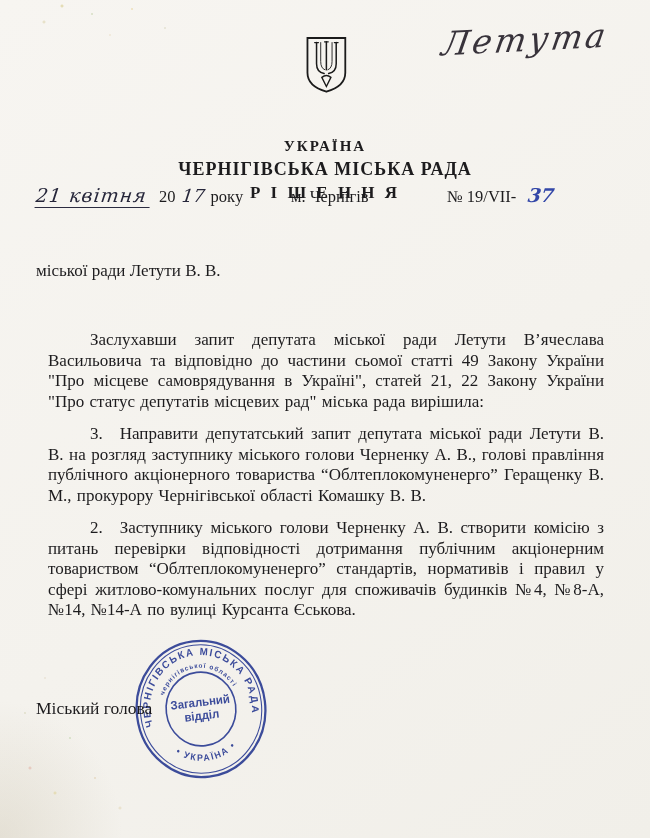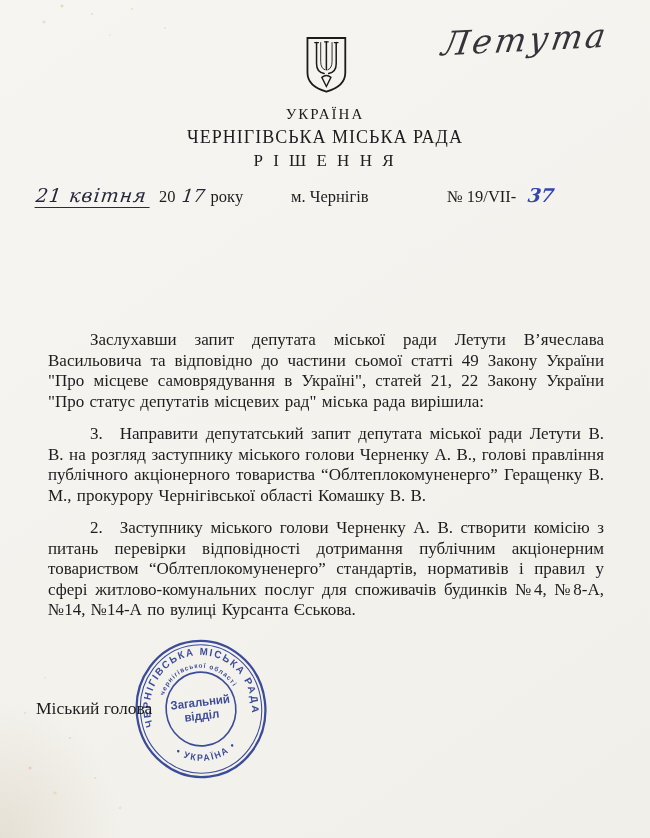--- a/index.html
+++ b/index.html
@@ -58,21 +58,21 @@
 
   .emblem {
     position: absolute;
     top: 35px; left: 50%;
     transform: translateX(-47%);
     width: 46px; height: 59px;
   }
 
   .country, .council, .doctype {
     position: absolute; left: 0; right: 0;
-    text-align: center; font-weight: normal;
+    text-align: center; font-weight: bold; margin-top: 32px;
   }
   .country { top: 106px; font-size: 15px; letter-spacing: 2px; }
   .council { top: 127px; font-size: 18px; letter-spacing: 1px; }
   .doctype { top: 151px; font-size: 17px; letter-spacing: 3px; }
 
   .date-row {
     position: absolute; top: 184px; left: 36px; right: 38px;
     display: flex; align-items: baseline;
     font-size: 16.5px;
   }
@@ -151,20 +151,21 @@
       <span>року</span>
     </div>
     <div class="dl-center">м. Чернігів</div>
     <div class="dl-right">
       <span>№ 19/VII-</span>
       <span class="hw hw-number">37</span>
     </div>
   </div>
 
   <div class="subject">
+    <div>міської ради Летути В. В.</div>
   </div>
 
   <div class="body-text">
     <p>Заслухавши запит депутата міської ради Летути В’ячеслава Васильовича та відповідно до частини сьомої статті 49 Закону України "Про місцеве самоврядування в Україні", статей 21, 22 Закону України "Про статус депутатів місцевих рад" міська рада вирішила:</p>
     <p>3. Направити депутатський запит депутата міської ради Летути В. В. на розгляд заступнику міського голови Черненку А. В., голові правління публічного акціонерного товариства “Облтеплокомуненерго” Геращенку В. М., прокурору Чернігівської області Комашку В. В.</p>
     <p>2. Заступнику міського голови Черненку А. В. створити комісію з питань перевірки відповідності дотримання публічним акціонерним товариством “Облтеплокомуненерго” стандартів, нормативів і правил у сфері житлово-комунальних послуг для споживачів будинків №4, №8-А, №14, №14-А по вулиці Курсанта Єськова.</p>
   </div>
 
   <div class="signature-row">
     <span>Міський голова</span>

